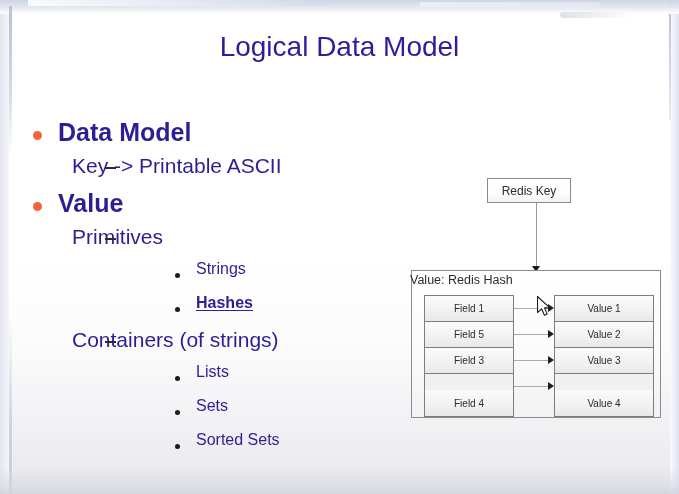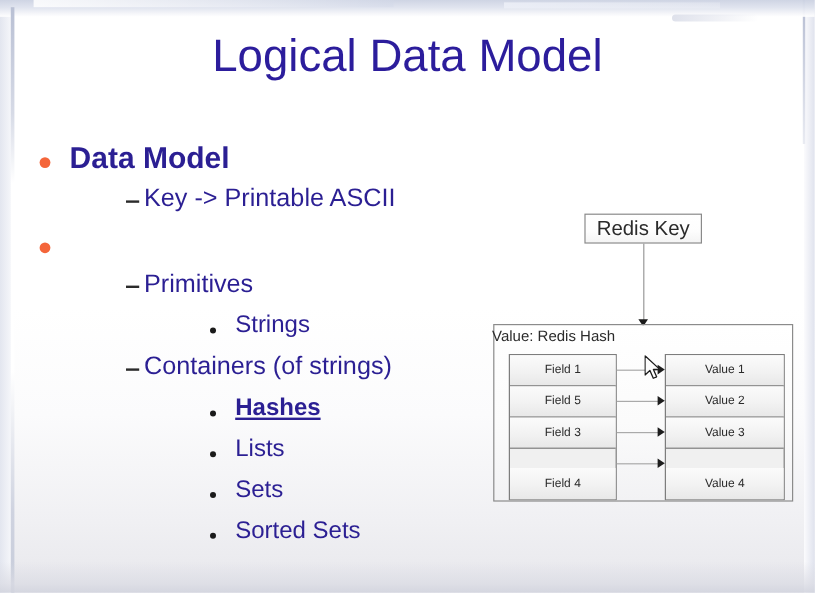--- a/index.html
+++ b/index.html
@@ -86,21 +86,21 @@
     background: linear-gradient(to right, rgba(219,222,233,.9), rgba(255,255,255,0));
     border-radius: 3px;
   }
 
   
   #title {
     position: absolute;
     left: 0; top: 24px;
     width: 679px;
     text-align: center;
-    font-size: 38px;
+    font-size: 28px;
     line-height: 46px;
     color: #2c1d9c;
     letter-spacing: 0px;
     white-space: nowrap;
   }
 
   
   #outline {
     position: absolute;
     left: 0; top: 118px;
@@ -119,31 +119,31 @@
   .lvl1 .dot {
     position: absolute;
     left: 33px; top: 13px;
     width: 9px; height: 9px;
     border-radius: 50%;
     background: #f4653a;
   }
   .lvl1 .label { margin-left: 26px; }
 
   
-  .lvl2 { padding-left: 96px; height: 35px; font-size: 21px; }
+  .lvl2 { padding-left: 48px; height: 35px; font-size: 21px; }
   .lvl2 .dash {
     position: absolute;
     left: 105px; top: 13px;
     width: 11px; height: 2px;
     background: #2b2b2b;
   }
   .lvl2 .label { margin-left: 24px; }
 
   
-  .lvl3 { padding-left: 172px; height: 34px; font-size: 20px; }
+  .lvl3 { padding-left: 172px; height: 34px; font-size: 16px; }
   .lvl3 .dot3 {
     position: absolute;
     left: 175px; top: 13px;
     width: 5px; height: 5px;
     border-radius: 50%;
     background: #1a1a1a;
   }
   .lvl3 .label { margin-left: 24px; }
   .lvl3 .label.em {
     font-weight: bold;
@@ -153,26 +153,26 @@
 
   
   #diagram {
     position: absolute;
     left: 400px; top: 165px;
     width: 275px; height: 265px;
   }
   .key-box {
     position: absolute;
     left: 87px; top: 13px;
-    width: 98px; height: 25px;
+    width: 84px; height: 25px;
     border: 1px solid #8a8a8a;
     background: linear-gradient(to bottom, #ffffff 0%, #fdfdfd 60%, #f4f4f4 100%);
     box-sizing: border-box;
     display: flex; align-items: center; justify-content: center;
-    font-size: 17px;
+    font-size: 12px;
     color: #2b2b2b;
   }
   .connector-line {
     position: absolute;
     left: 136px; top: 38px;
     width: 1px; height: 65px;
     background: #9a9a9a;
   }
   .connector-arrow {
     position: absolute;
@@ -264,40 +264,41 @@
       <span class="label">Data Model</span>
     </div>
 
     <div class="row lvl2">
       <span class="dash"></span>
       <span class="label">Key -&gt; Printable ASCII</span>
     </div>
 
     <div class="row lvl1">
       <span class="dot"></span>
+      <span class="label">Value</span>
     </div>
 
     <div class="row lvl2">
       <span class="dash"></span>
       <span class="label">Primitives</span>
     </div>
 
     <div class="row lvl3">
       <span class="dot3"></span>
       <span class="label">Strings</span>
     </div>
 
+    <div class="row lvl3">
+      <span class="dot3"></span>
+      <span class="label em">Hashes</span>
+    </div>
+
     <div class="row lvl2">
       <span class="dash"></span>
       <span class="label">Containers (of strings)</span>
-    </div>
-
-    <div class="row lvl3">
-      <span class="dot3"></span>
-      <span class="label em">Hashes</span>
     </div>
 
     <div class="row lvl3">
       <span class="dot3"></span>
       <span class="label"> Lists</span>
     </div>
 
     <div class="row lvl3">
       <span class="dot3"></span>
       <span class="label">Sets</span>

